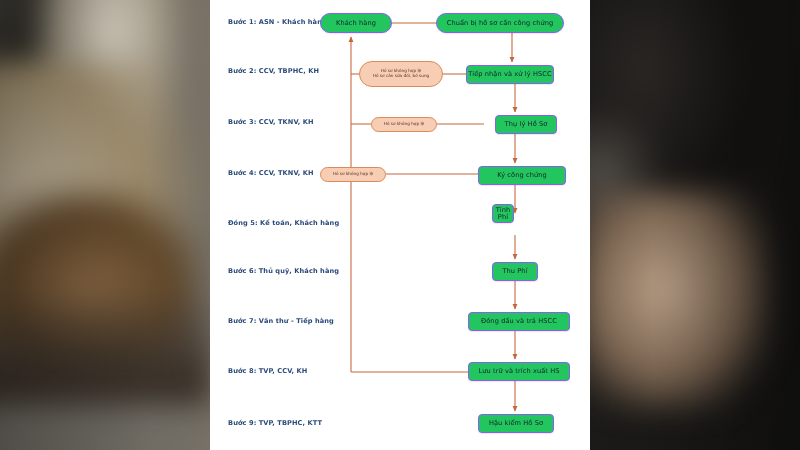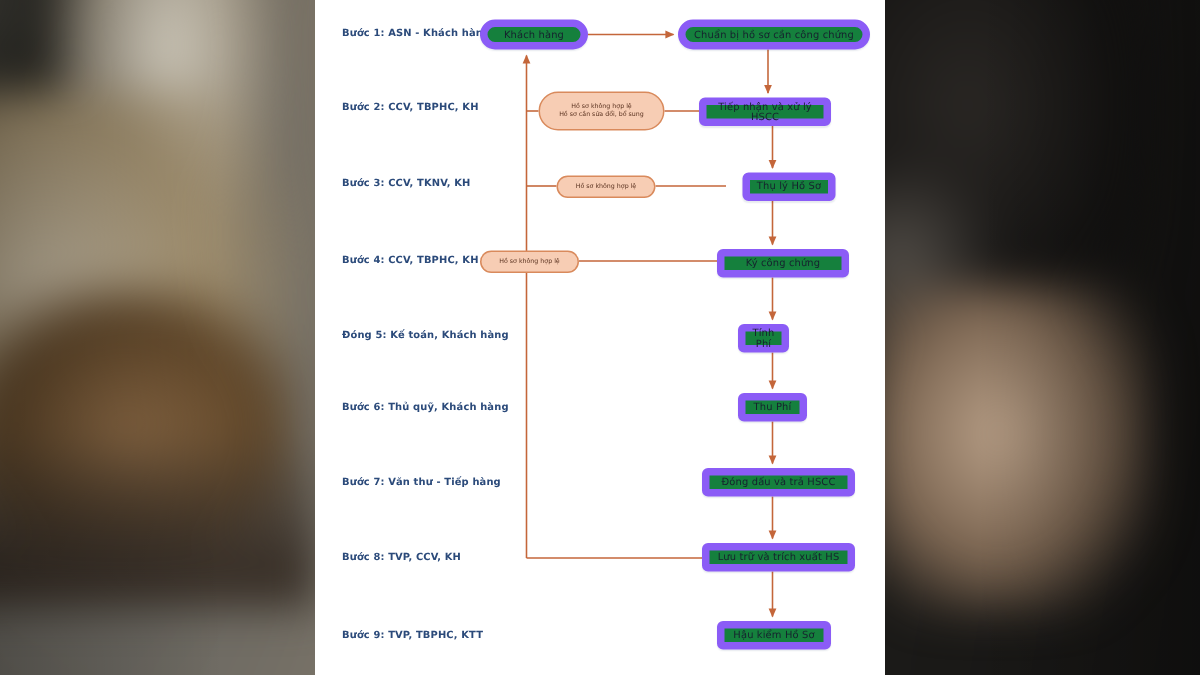--- a/index.html
+++ b/index.html
@@ -45,21 +45,21 @@
   .steps{position:absolute;left:0;top:0;width:130px;height:450px;}
   .step-label{
     position:absolute;left:18px;
     font-size:6.6px;font-weight:bold;color:#2b4a7a;
     letter-spacing:.1px;white-space:nowrap;
   }
 
   
   .node{
     position:absolute;box-sizing:border-box;
-    background:#15803d;border:5px solid #8b5cf6;
+    background:#22c55e;border:1px solid #8b5cf6;
     color:#16212e;display:flex;align-items:center;justify-content:center;
     text-align:center;line-height:1.05;
     font-size:6.6px;letter-spacing:.1px;
     border-radius:4px;
     box-shadow:0 1px 1px rgba(30,60,100,.10);
   }
   .node.round{border-radius:14px;}
   .pill{
     position:absolute;box-sizing:border-box;
     background:#f7cdb4;border:1px solid #d98a5c;
@@ -139,34 +139,34 @@
 
           <line x1="110" y1="174" x2="110" y2="174"></line>
           <line x1="176" y1="174" x2="268" y2="174"></line>
         </g>
       </svg>
 
       <div class="steps">
         <div class="step-label" style="top:18px">Bước 1: ASN - Khách hàng</div>
         <div class="step-label" style="top:67px">Bước 2: CCV, TBPHC, KH</div>
         <div class="step-label" style="top:118px">Bước 3:  CCV, TKNV, KH</div>
-        <div class="step-label" style="top:169px">Bước 4:  CCV, TBPHC, KH</div>
+        <div class="step-label" style="top:169px">Bước 4:  CCV, TKNV, KH</div>
         <div class="step-label" style="top:219px">Đóng 5: Kế toán, Khách hàng</div>
         <div class="step-label" style="top:267px">Bước 6: Thủ quỹ, Khách hàng</div>
         <div class="step-label" style="top:317px">Bước 7: Văn thư - Tiếp hàng</div>
         <div class="step-label" style="top:367px">Bước 8: TVP, CCV, KH</div>
         <div class="step-label" style="top:419px">Bước 9: TVP, TBPHC, KTT</div>
       </div>
 
       <div class="node round" style="left:110px;top:13px;width:72px;height:20px">Khách hàng</div>
-      <div class="node round" style="left:242px;top:13px;width:128px;height:20px">Chuẩn bị hồ sơ cần công chứng</div>
+      <div class="node round" style="left:226px;top:13px;width:128px;height:20px">Chuẩn bị hồ sơ cần công chứng</div>
       <div class="node" style="left:256px;top:65px;width:88px;height:19px">Tiếp nhận và xử lý HSCC</div>
       <div class="node" style="left:285px;top:115px;width:62px;height:19px">Thụ lý Hồ Sơ</div>
       <div class="node" style="left:268px;top:166px;width:88px;height:19px">Ký công chứng</div>
-      <div class="node" style="left:282px;top:216px;width:34px;height:19px">Tính Phí</div>
+      <div class="node" style="left:282px;top:204px;width:22px;height:19px">Tính Phí</div>
       <div class="node" style="left:282px;top:262px;width:46px;height:19px">Thu Phí</div>
       <div class="node" style="left:258px;top:312px;width:102px;height:19px">Đóng dấu và trả HSCC</div>
       <div class="node" style="left:268px;top:414px;width:76px;height:19px">Hậu kiểm Hồ Sơ</div>
       <div class="node" style="left:258px;top:362px;width:102px;height:19px">Lưu trữ và trích xuất HS</div>
 
       <div class="pill" style="left:149px;top:61px;width:84px;height:26px">
         <span>Hồ sơ không hợp lệ</span>
         <span>Hồ sơ cần sửa đổi, bổ sung</span>
       </div>
       <div class="pill" style="left:161px;top:117px;width:66px;height:15px">

